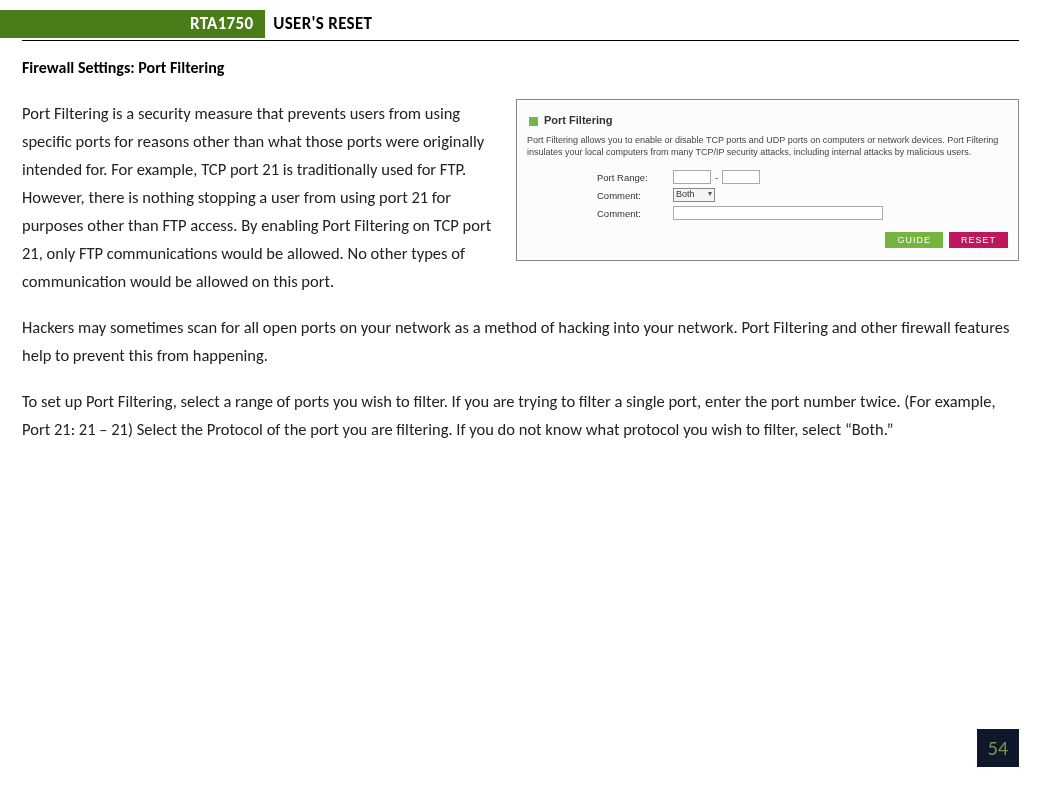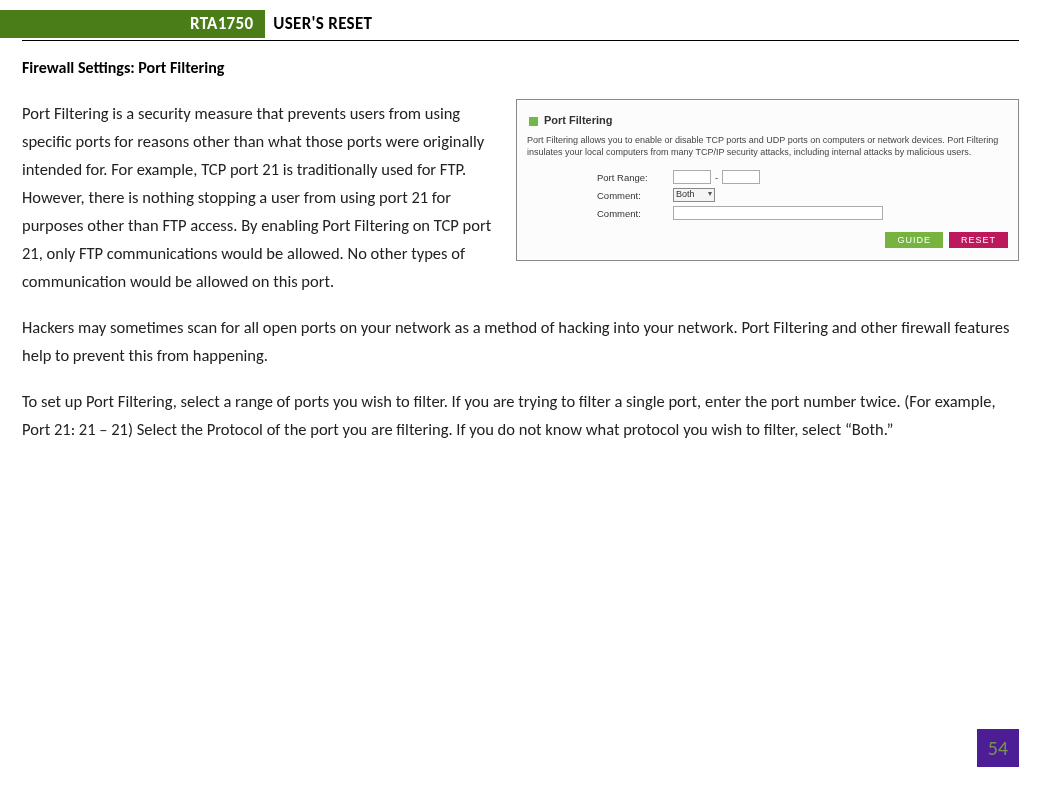--- a/index.html
+++ b/index.html
@@ -166,21 +166,21 @@
     line-height: 28px;
     color: #222;
     margin-top: 18px;
   }
   .page-num-box {
     position:absolute;
     right: 22px;
     bottom: 24px;
     width: 42px;
     height: 38px;
-    background:#4c1d95;
+    background:#0f172a;
     color:#77934f;
     font-size: 20px;
     display:flex;
     align-items:center;
     justify-content:center;
   }
 </style>
 </head>
 <body>
 

